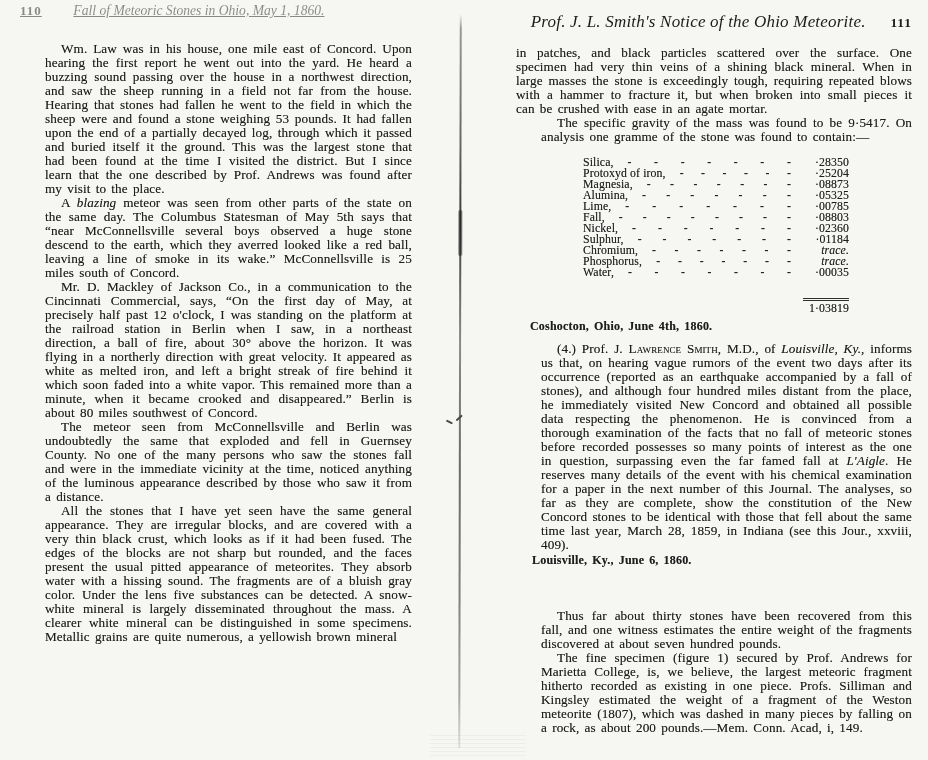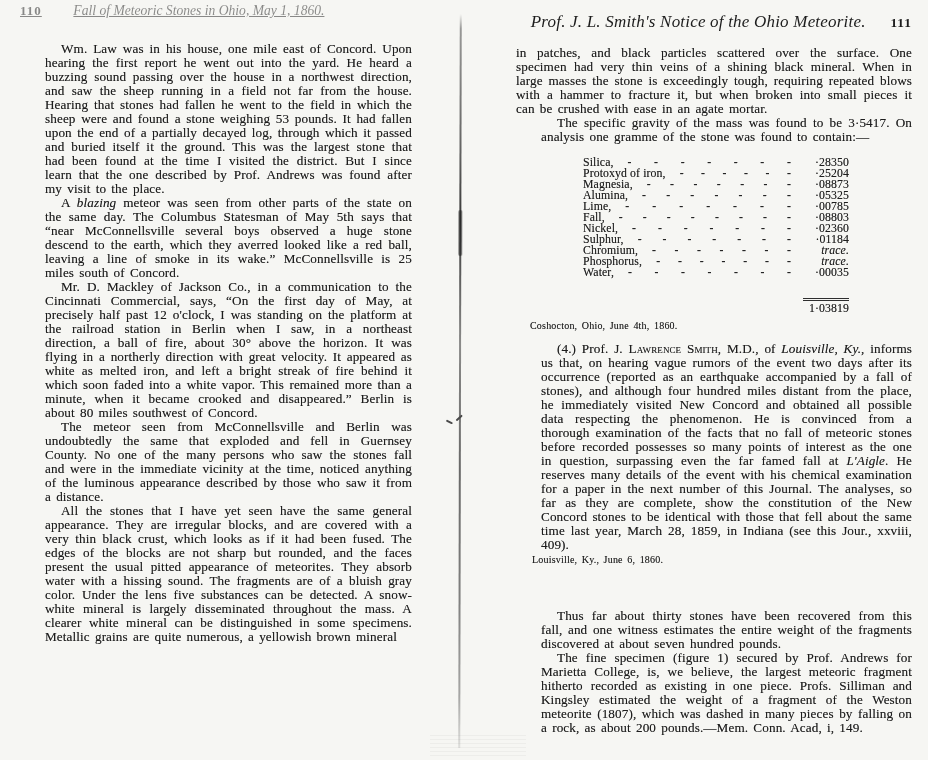--- a/index.html
+++ b/index.html
@@ -33,21 +33,21 @@
   .sc{font-variant:small-caps;}
   
   .analysis-table{width:266px;margin:13px 0 2px 67px;font-size:11.8px;line-height:11px;text-align:left;word-spacing:0;}
   .t-row{display:flex;align-items:baseline;height:11px;}
   .t-label{white-space:pre;}
   .t-leaders{flex:1;display:flex;justify-content:space-between;padding:0 12px 0 14px;font-weight:700;}
   .t-value{width:46px;text-align:right;}
   .t-total{display:flex;justify-content:flex-end;margin-top:20px;}
   .t-total-val{border-top:3px double #2e2e2e;padding-top:2px;min-width:46px;text-align:right;}
   
-  .dateline{margin:5px 0 0 14px;font-size:10px;font-weight:400;letter-spacing:.2px;text-align:left;}
+  .dateline{margin:5px 0 0 14px;font-size:12px;font-weight:700;letter-spacing:.2px;text-align:left;}
   .dateline.louisville{margin:1px 0 0 16px;}
   .smith-block{margin-top:9px;}
   .closing-block{margin-top:42px;}
   .intro-block .para + .para{margin-top:0;}
   
   .gutter-line{
     position:absolute;left:459px;top:14px;width:2px;height:734px;
     transform:rotate(.12deg);
     background:linear-gradient(180deg,
       rgba(70,70,70,0) 0%,
@@ -105,21 +105,21 @@
   <div class="bottom-noise"></div>
 
   <section>
     <header class="running-head right-head">
       <span class="head-title">Prof. J. L. Smith's Notice of the Ohio Meteorite.</span>
       <span class="page-num">111</span>
     </header>
     <div class="col right-col">
       <div class="intro-block">
           <p class="para"><span>in patches, and black particles scattered over the surface.  One specimen had very thin veins of a shining black mineral.  When in large masses the stone is exceedingly tough, requiring repeated blows with a hammer to fracture it, but when broken into small pieces it can be crushed with ease in an agate mortar.</span></p>
-          <p class="para indent"><span>The specific gravity of the mass was found to be 3·5417.  On analysis one gramme of the stone was found to contain:—</span></p>
+          <p class="para indent"><span>The specific gravity of the mass was found to be 9·5417.  On analysis one gramme of the stone was found to contain:—</span></p>
         </div>
       <div class="analysis-table">
           <div class="t-row">
             <span class="t-label">Silica,</span>
             <span class="t-leaders">
               <span>-</span>
               <span>-</span>
               <span>-</span>
               <span>-</span>
               <span>-</span>

